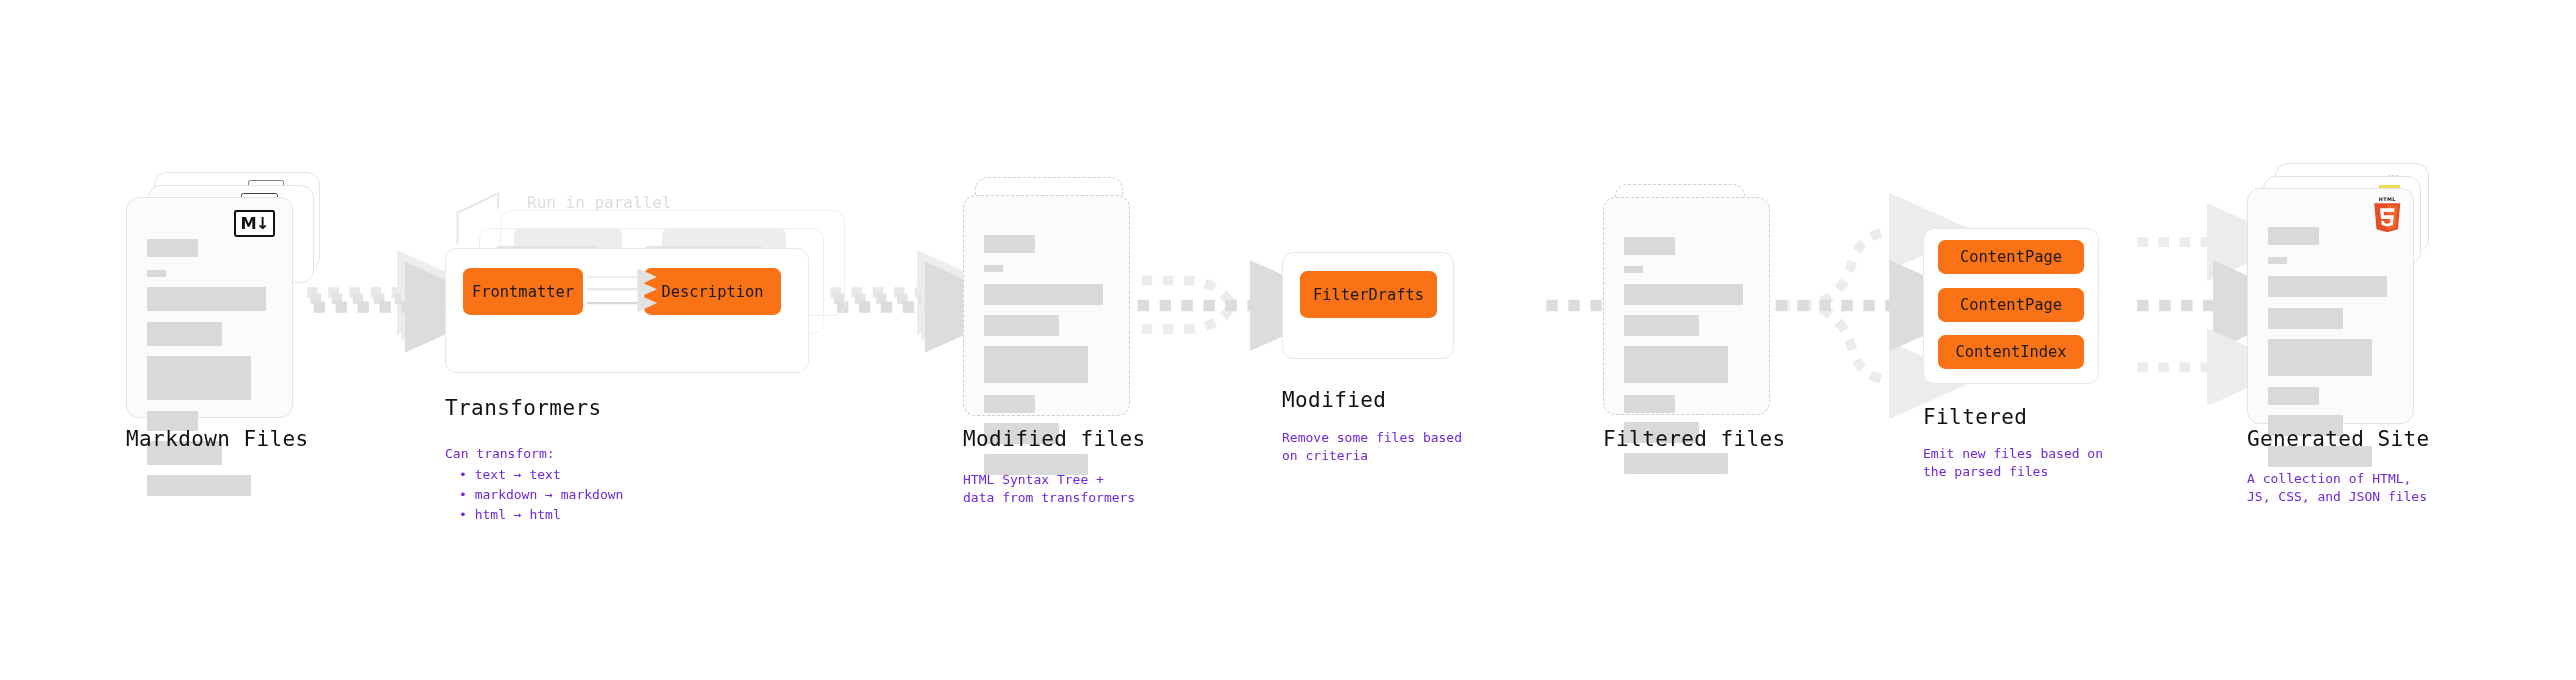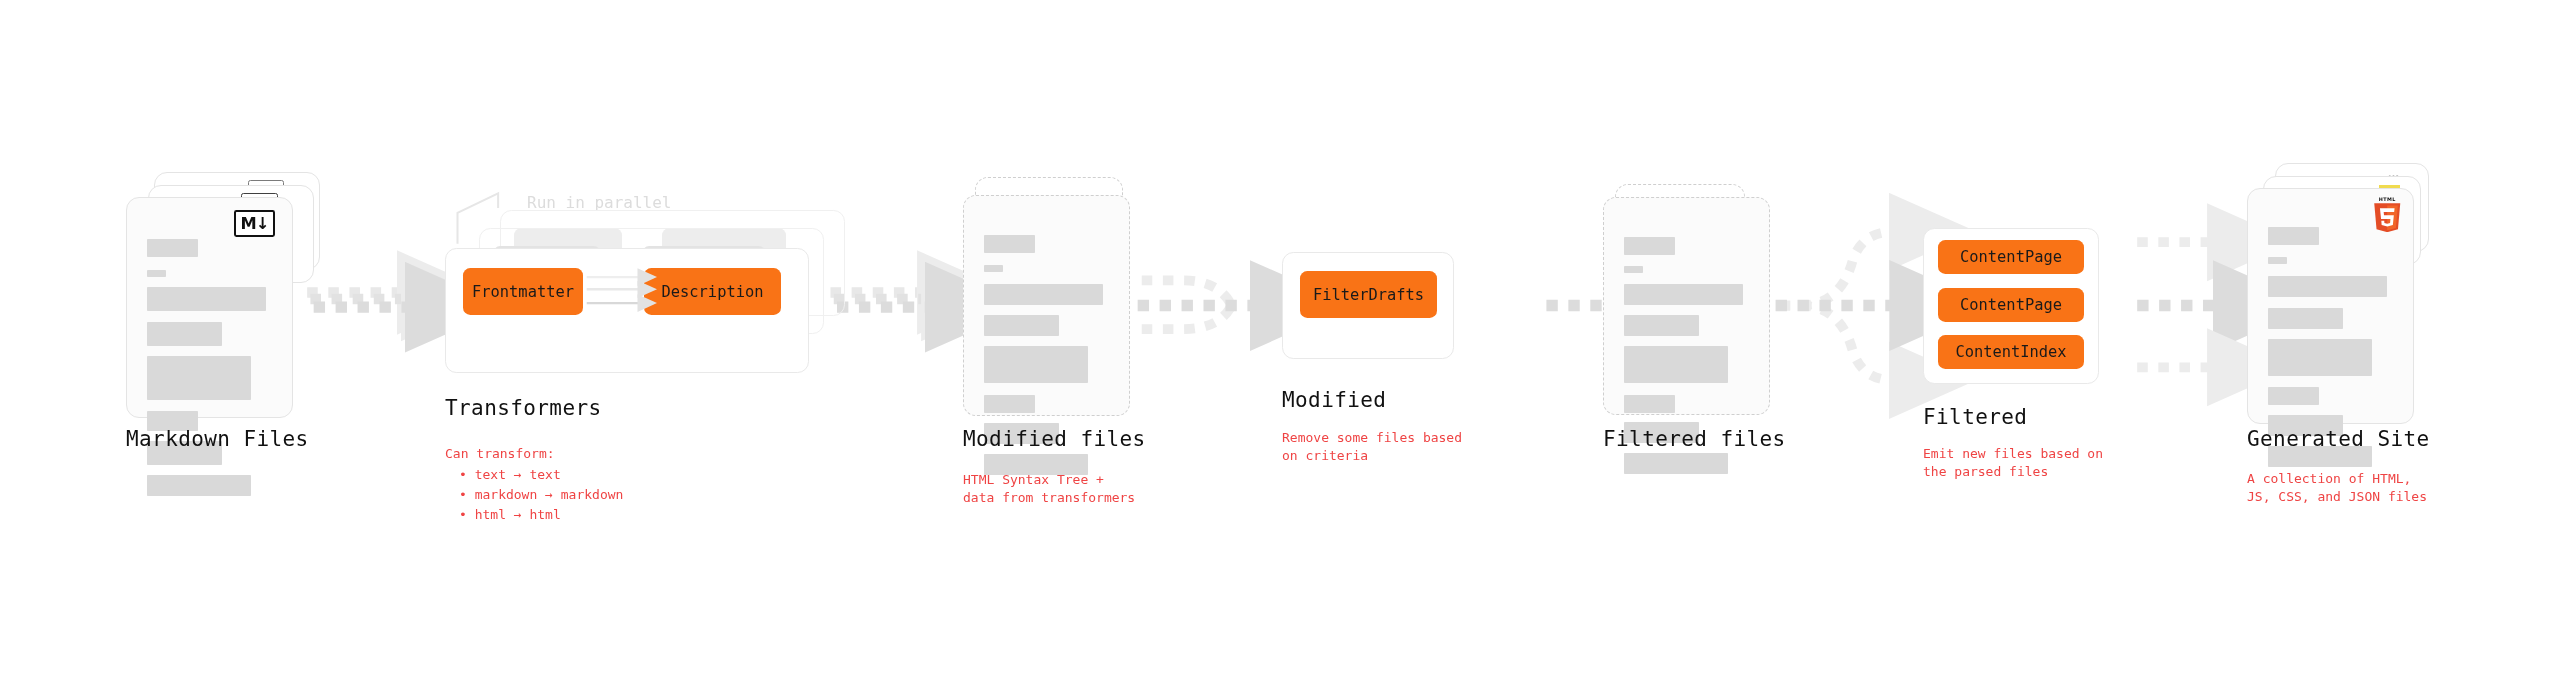--- a/index.html
+++ b/index.html
@@ -55,21 +55,21 @@
     position:absolute;
     font-size:21px;
     letter-spacing:0.4px;
     color:#111111;
     white-space:nowrap;
   }
   .sub-label{
     position:absolute;
     font-size:13px;
     line-height:18px;
-    color:#ef4444;
+    color:#6d28d9;
     white-space:pre;
   }
 
   
   .panel{
     position:absolute;
     background:#ffffff;
     border:1.6px solid #e8e8e8;
     border-radius:11.4px;
     box-sizing:border-box;

